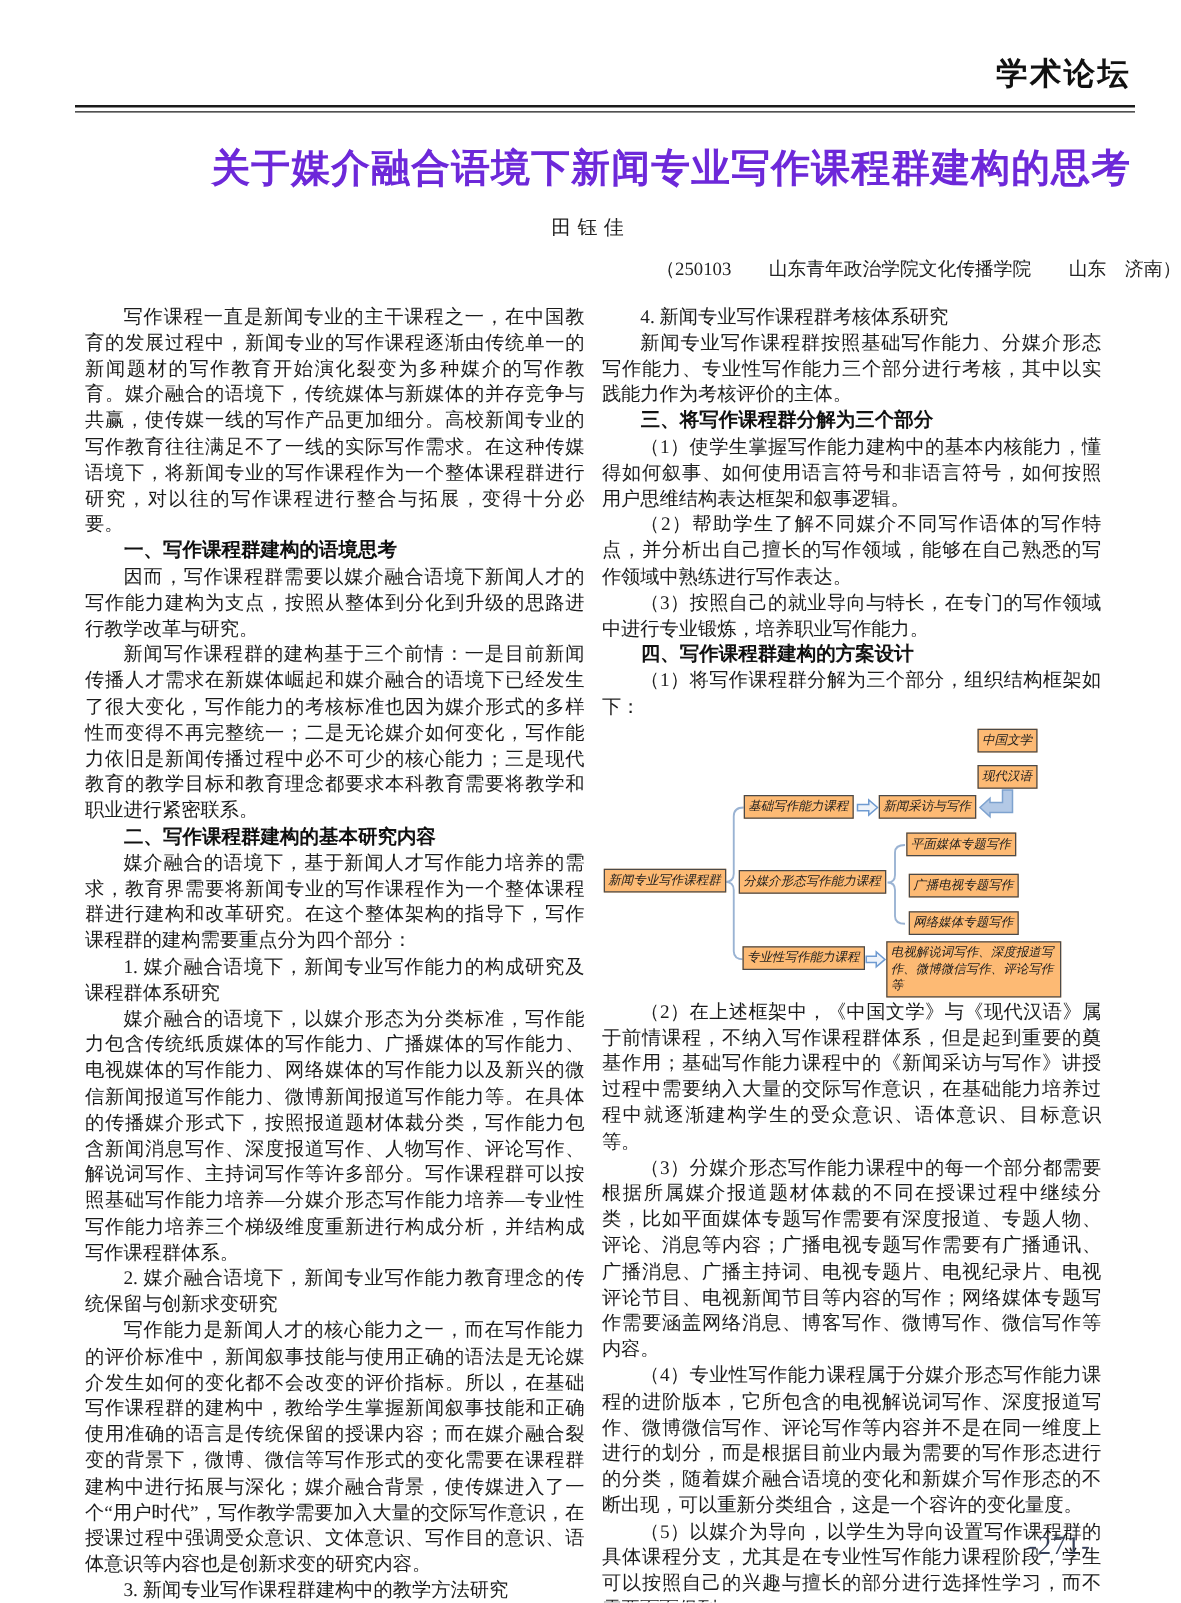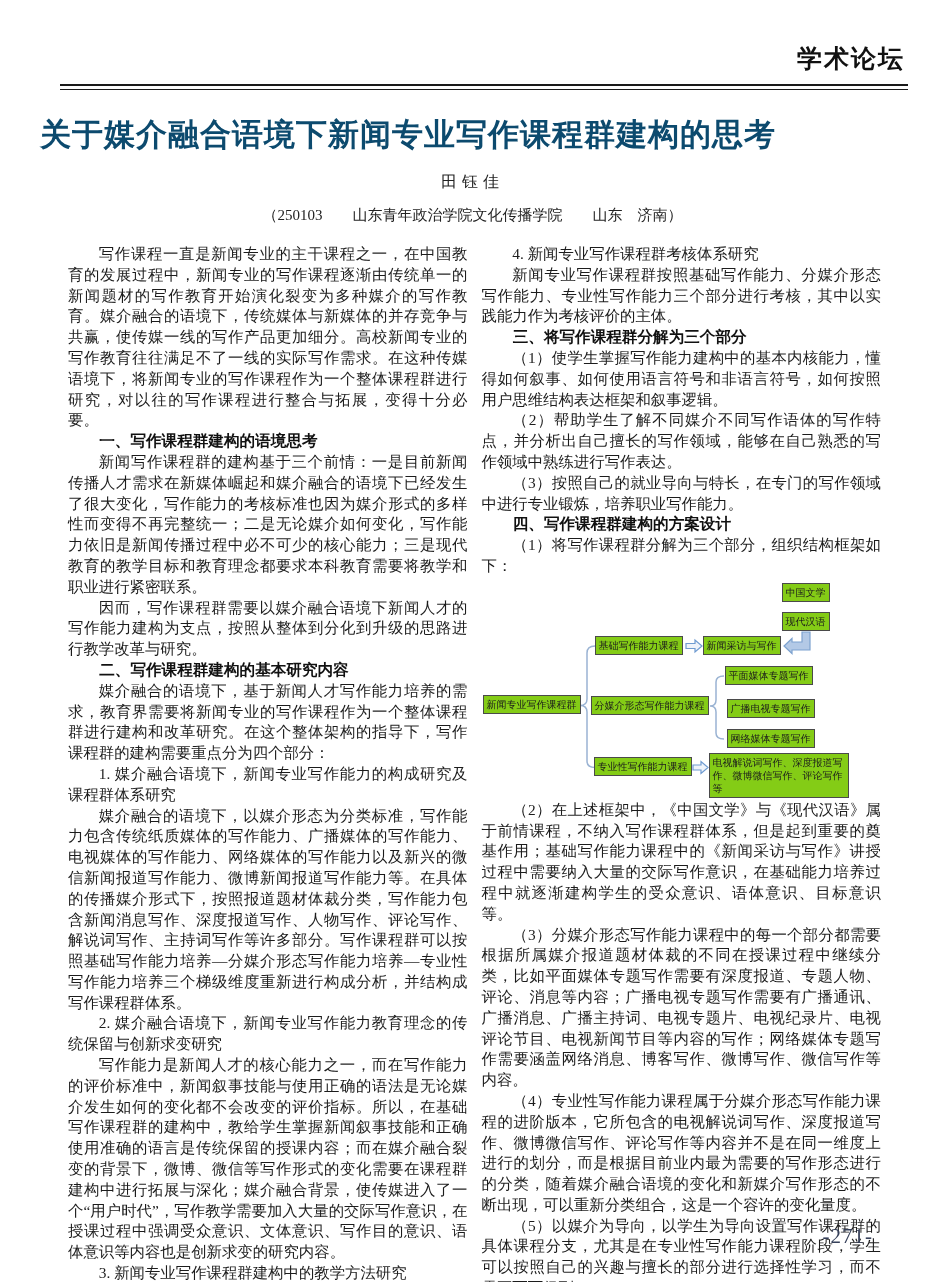--- a/index.html
+++ b/index.html
@@ -23,37 +23,37 @@
     color: #111;
   }
   .double-rule {
     margin: 9px 37px 0 60px;
     height: 3px;
     border-top: 2.4px solid #1a1a1a;
     border-bottom: 1.8px solid #1a1a1a;
   }
   .title {
     margin: 24px 40px 0 40px;
-    text-align: left;
+    text-align: right;
     font-family: "Liberation Serif", "DejaVu Serif", serif;
     font-weight: bold;
     font-size: 31px;
     letter-spacing: 1px;
-    color: #0c4a6e;
+    color: #6d28d9;
   }
   .author {
     margin-top: 16px;
     text-align: center;
     font-size: 16px;
     letter-spacing: 5px;
     color: #222;
   }
   .affiliation {
     margin-top: 13px;
-    text-align: center;
+    text-align: right;
     font-size: 15px;
     color: #222;
   }
   .columns {
     display: flex;
     gap: 14px;
     margin-top: 19px;
     padding: 0 64px 0 68px;
   }
   .col { flex: 1; min-width: 0; }
@@ -76,28 +76,29 @@
     position: relative;
     height: 214px;
     margin: 5px 0 4px 0;
     font-family: "Liberation Sans", "DejaVu Sans", sans-serif;
   }
   .diagram svg { position: absolute; left: 0; top: 0; }
   .dnode {
     position: absolute;
     box-sizing: border-box;
     border: 1px solid #4a4a4a;
-    background: #84cc16;
+    background: #fdba74;
     font-size: 10px;
     line-height: 13px;
     padding: 2px 3px;
     white-space: nowrap;
     text-align: center;
     text-indent: 0;
     color: #1c1c1c;
+    font-style: italic;
   }
   .dnode.wrap { white-space: normal; text-align: left; width: 140px; }
   .page-number {
     position: absolute;
     right: 72px;
     top: 1224px;
     font-size: 21px;
     letter-spacing: 1px;
     color: #36405a;
     font-family: "Liberation Serif", "DejaVu Serif", serif;
@@ -113,22 +114,22 @@
 
   <h1 class="title">关于媒介融合语境下新闻专业写作课程群建构的思考</h1>
   <div class="author">田钰佳</div>
   <div class="affiliation">（250103　　山东青年政治学院文化传播学院　　山东　济南）</div>
 
   <div class="columns">
 
     <div class="col">
       <p>写作课程一直是新闻专业的主干课程之一，在中国教育的发展过程中，新闻专业的写作课程逐渐由传统单一的新闻题材的写作教育开始演化裂变为多种媒介的写作教育。媒介融合的语境下，传统媒体与新媒体的并存竞争与共赢，使传媒一线的写作产品更加细分。高校新闻专业的写作教育往往满足不了一线的实际写作需求。在这种传媒语境下，将新闻专业的写作课程作为一个整体课程群进行研究，对以往的写作课程进行整合与拓展，变得十分必要。</p>
       <p class="h">一、写作课程群建构的语境思考</p>
+      <p>因而，写作课程群需要以媒介融合语境下新闻人才的写作能力建构为支点，按照从整体到分化到升级的思路进行教学改革与研究。</p>
       <p>新闻写作课程群的建构基于三个前情：一是目前新闻传播人才需求在新媒体崛起和媒介融合的语境下已经发生了很大变化，写作能力的考核标准也因为媒介形式的多样性而变得不再完整统一；二是无论媒介如何变化，写作能力依旧是新闻传播过程中必不可少的核心能力；三是现代教育的教学目标和教育理念都要求本科教育需要将教学和职业进行紧密联系。</p>
-      <p>因而，写作课程群需要以媒介融合语境下新闻人才的写作能力建构为支点，按照从整体到分化到升级的思路进行教学改革与研究。</p>
       <p class="h">二、写作课程群建构的基本研究内容</p>
       <p>媒介融合的语境下，基于新闻人才写作能力培养的需求，教育界需要将新闻专业的写作课程作为一个整体课程群进行建构和改革研究。在这个整体架构的指导下，写作课程群的建构需要重点分为四个部分：</p>
       <p>1. 媒介融合语境下，新闻专业写作能力的构成研究及课程群体系研究</p>
       <p>媒介融合的语境下，以媒介形态为分类标准，写作能力包含传统纸质媒体的写作能力、广播媒体的写作能力、电视媒体的写作能力、网络媒体的写作能力以及新兴的微信新闻报道写作能力、微博新闻报道写作能力等。在具体的传播媒介形式下，按照报道题材体裁分类，写作能力包含新闻消息写作、深度报道写作、人物写作、评论写作、解说词写作、主持词写作等许多部分。写作课程群可以按照基础写作能力培养—分媒介形态写作能力培养—专业性写作能力培养三个梯级维度重新进行构成分析，并结构成写作课程群体系。</p>
       <p>2. 媒介融合语境下，新闻专业写作能力教育理念的传统保留与创新求变研究</p>
       <p>写作能力是新闻人才的核心能力之一，而在写作能力的评价标准中，新闻叙事技能与使用正确的语法是无论媒介发生如何的变化都不会改变的评价指标。所以，在基础写作课程群的建构中，教给学生掌握新闻叙事技能和正确使用准确的语言是传统保留的授课内容；而在媒介融合裂变的背景下，微博、微信等写作形式的变化需要在课程群建构中进行拓展与深化；媒介融合背景，使传媒进入了一个“用户时代”，写作教学需要加入大量的交际写作意识，在授课过程中强调受众意识、文体意识、写作目的意识、语体意识等内容也是创新求变的研究内容。</p>
       <p>3. 新闻专业写作课程群建构中的教学方法研究</p>
 
     </div>
 

